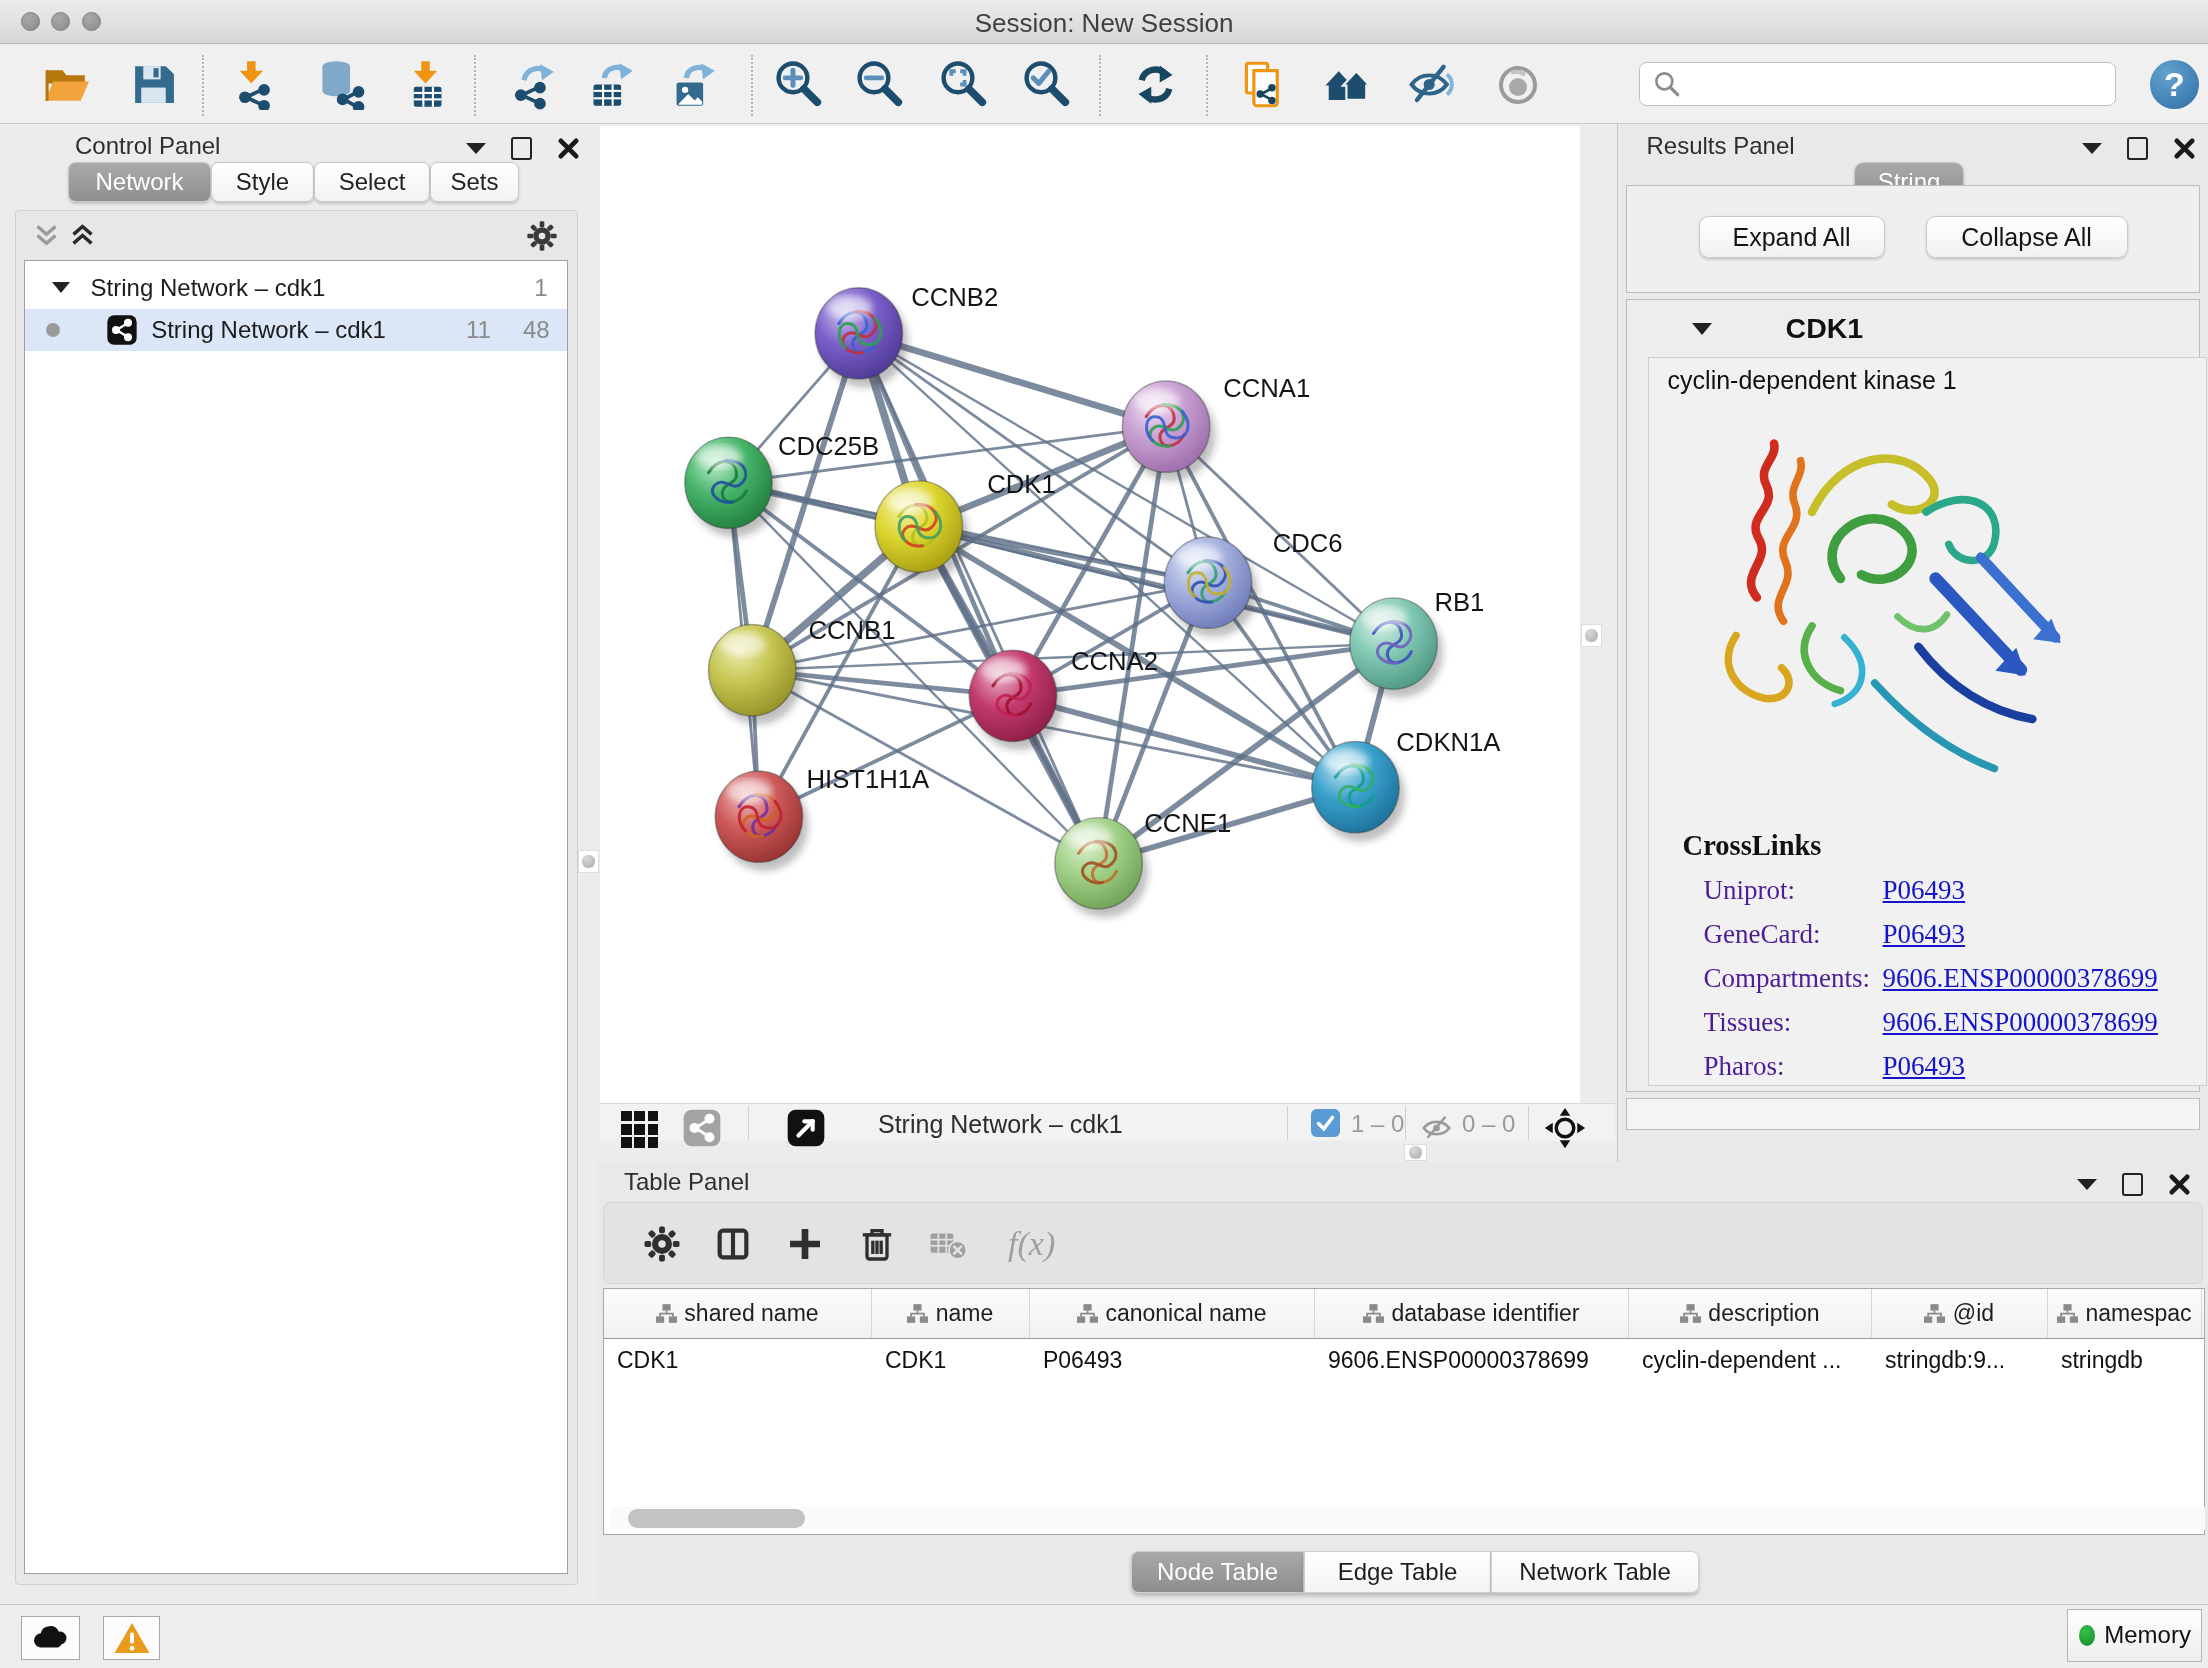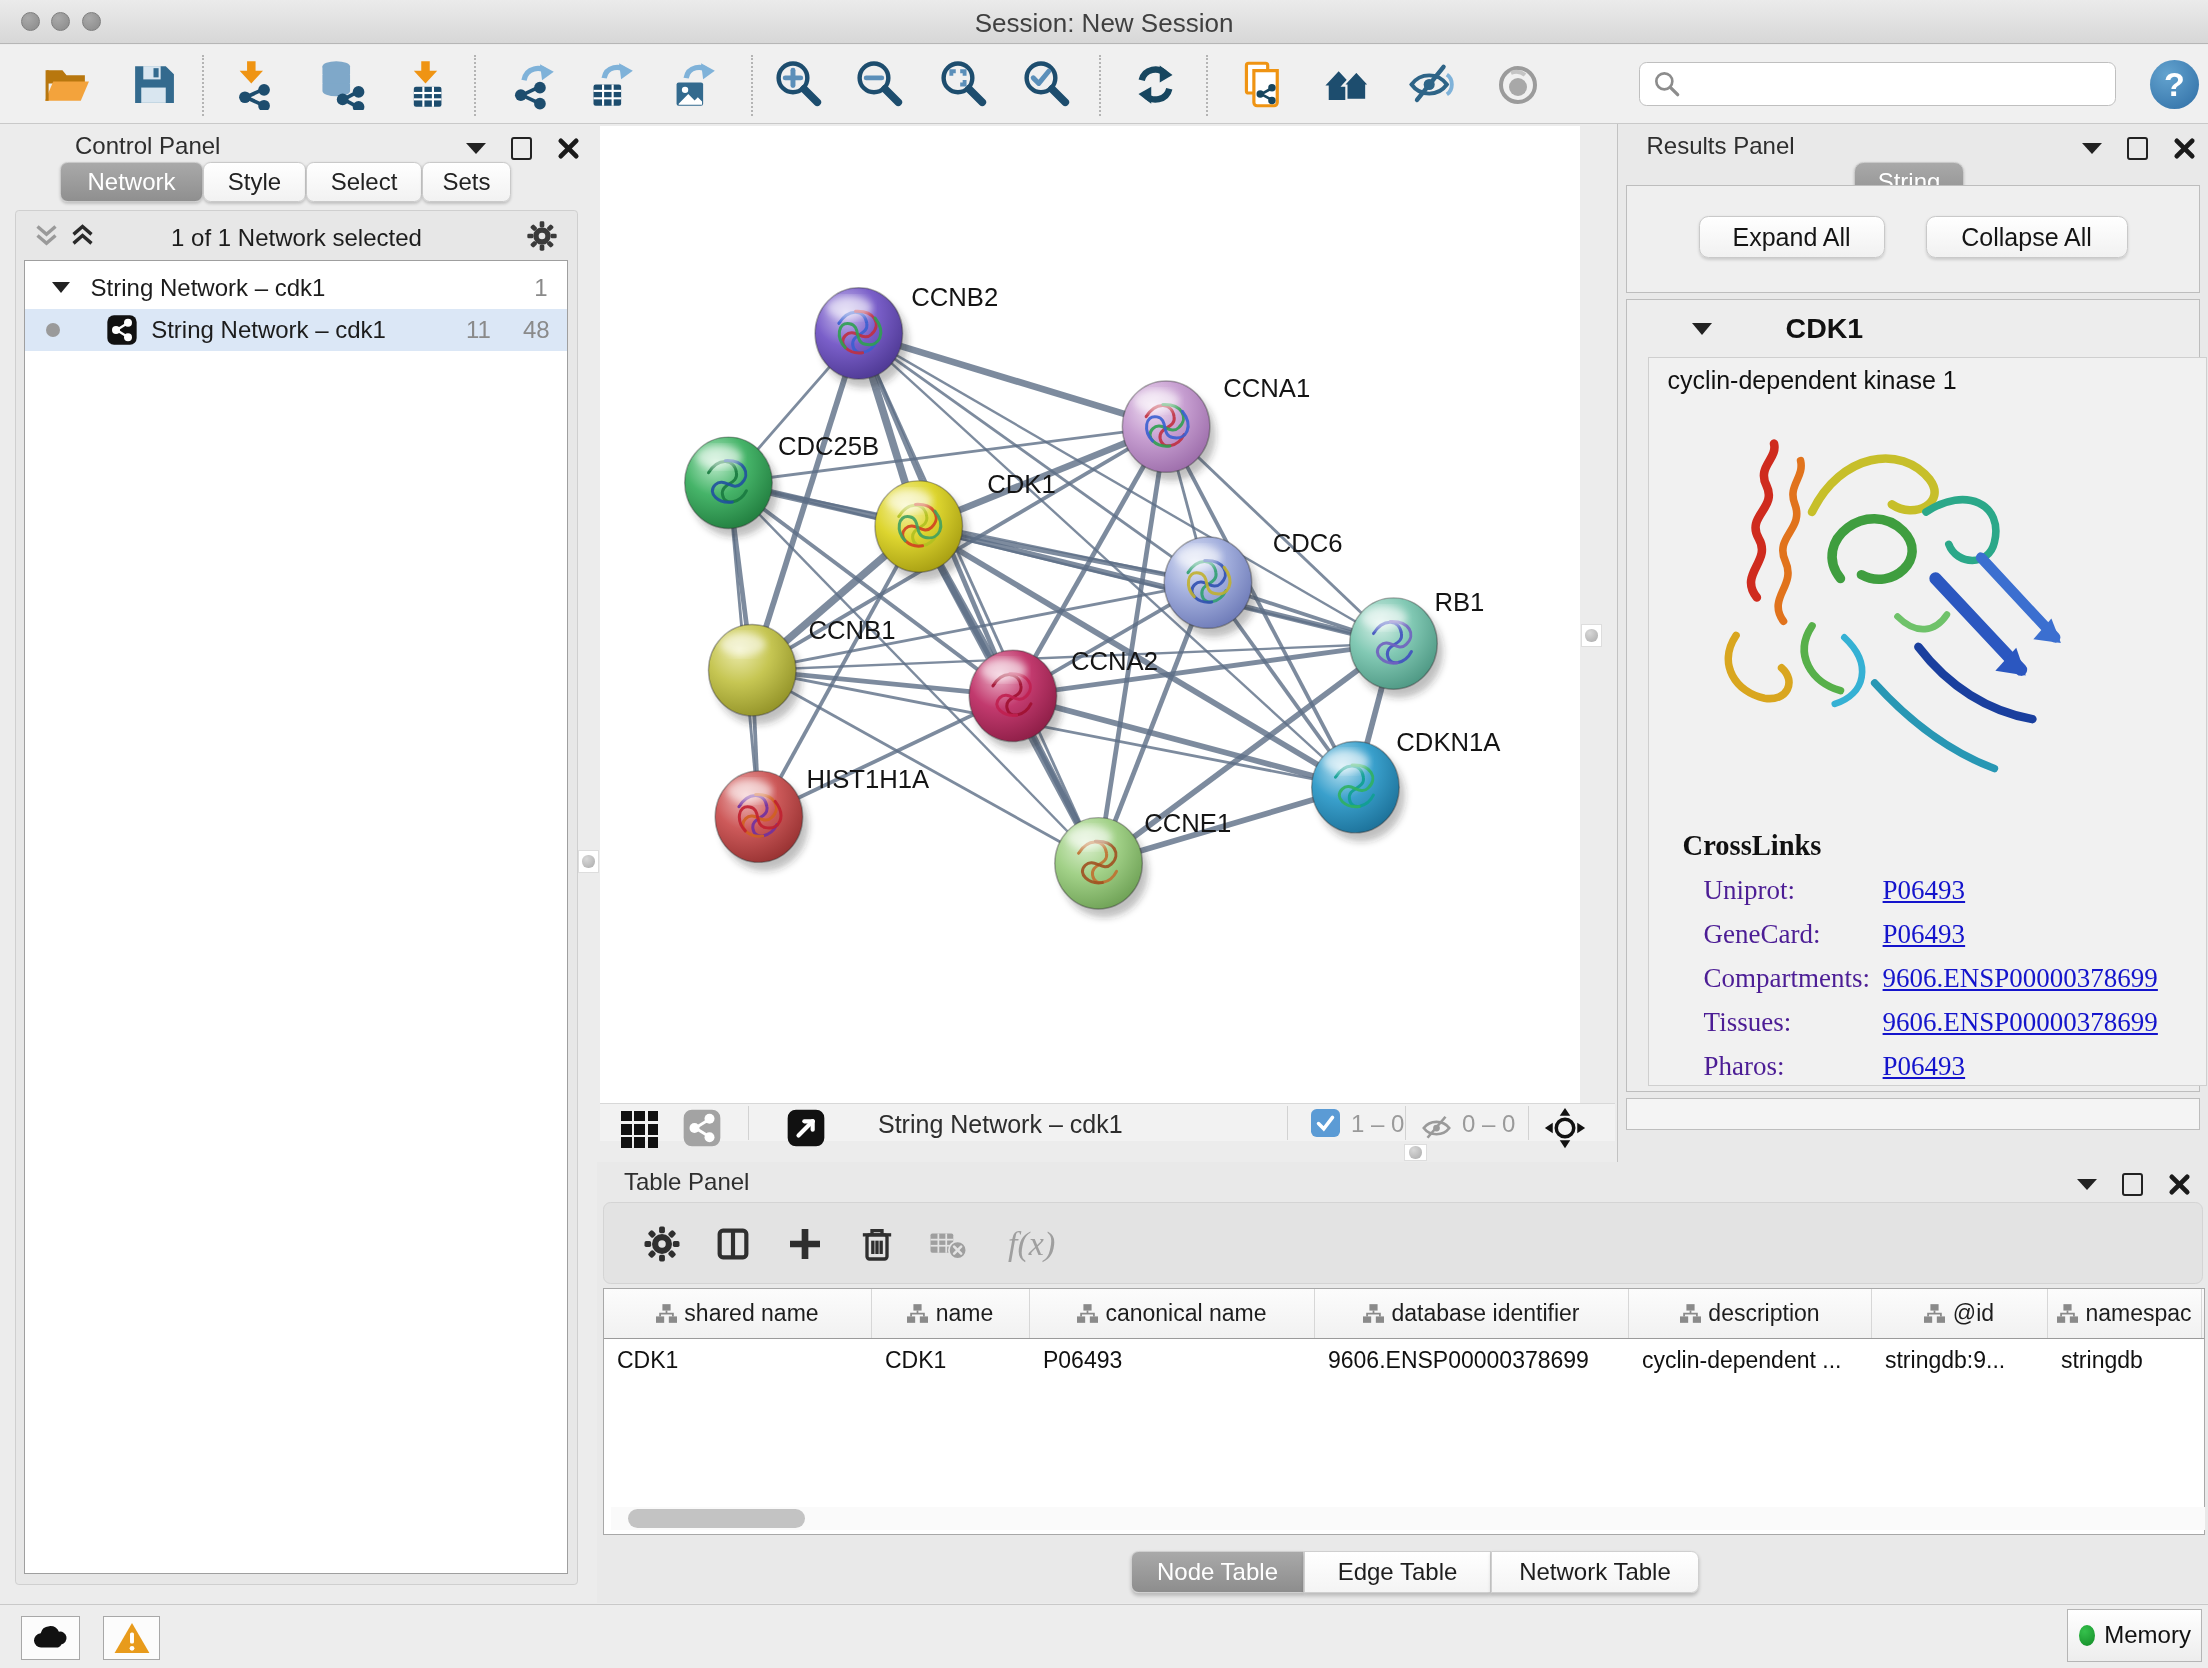--- a/index.html
+++ b/index.html
@@ -281,21 +281,21 @@
   <div class="pbar-icons" style="left:466px; top:13.3px;">
     <span class="tri-down" style="border-top-width:11.4px;"></span>
     <span class="float-box"></span>
     <svg width="23" height="23" viewBox="0 0 24 24">
         <g stroke="#1a1a1a" stroke-width="5" stroke-linecap="round">
           <line x1="4" y1="4" x2="20" y2="20"></line>
           <line x1="20" y1="4" x2="4" y2="20"></line>
         </g>
       </svg>
   </div>
-  <div style="position:absolute; left:60px; top:38px; display:flex;justify-content:center;">
+  <div style="position:absolute; left:68px; top:38px; display:flex;justify-content:center;">
     <div class="tab active" style="width:143px; border-radius:7.6px;">
         <span>Network</span>
       </div>
     <div class="tab" style="width:103px;">
         <span>Style</span>
       </div>
     <div class="tab" style="width:116px;">
         <span>Select</span>
       </div>
     <div class="tab" style="width:89px;">
@@ -308,21 +308,20 @@
           <polyline points="4,4 12,11 20,4"></polyline>
           <polyline points="4,12 12,19 20,12"></polyline>
         </g>
       </svg>
     <svg class="abs" style="left:53px; top:11.4px;" width="27" height="27" viewBox="0 0 24 24">
         <g stroke="#2a2a2a" stroke-width="3" fill="none">
           <polyline points="4,11 12,4 20,11"></polyline>
           <polyline points="4,19 12,12 20,19"></polyline>
         </g>
       </svg>
-    <div class="abs" style="left:0; top:13.3px; width:100%; text-align:center; font-size:24px; color:#1c1c1c;">1 of 1 Network selected</div>
     <svg class="abs" style="left:510px; top:8.6px;" width="32" height="32" viewBox="0 0 48 48">
         <g fill="#3a3a3a">
           <g id="teeth"></g>
           <circle cx="24" cy="24" r="13"></circle>
         </g>
         <circle cx="24" cy="24" r="5" fill="#e7e7e7"></circle>
         <g fill="#3a3a3a">
           <rect x="20.5" y="2" width="7" height="9" rx="2"></rect>
           <rect x="20.5" y="37" width="7" height="9" rx="2"></rect>
           <rect x="2" y="20.5" width="9" height="7" rx="2"></rect>

